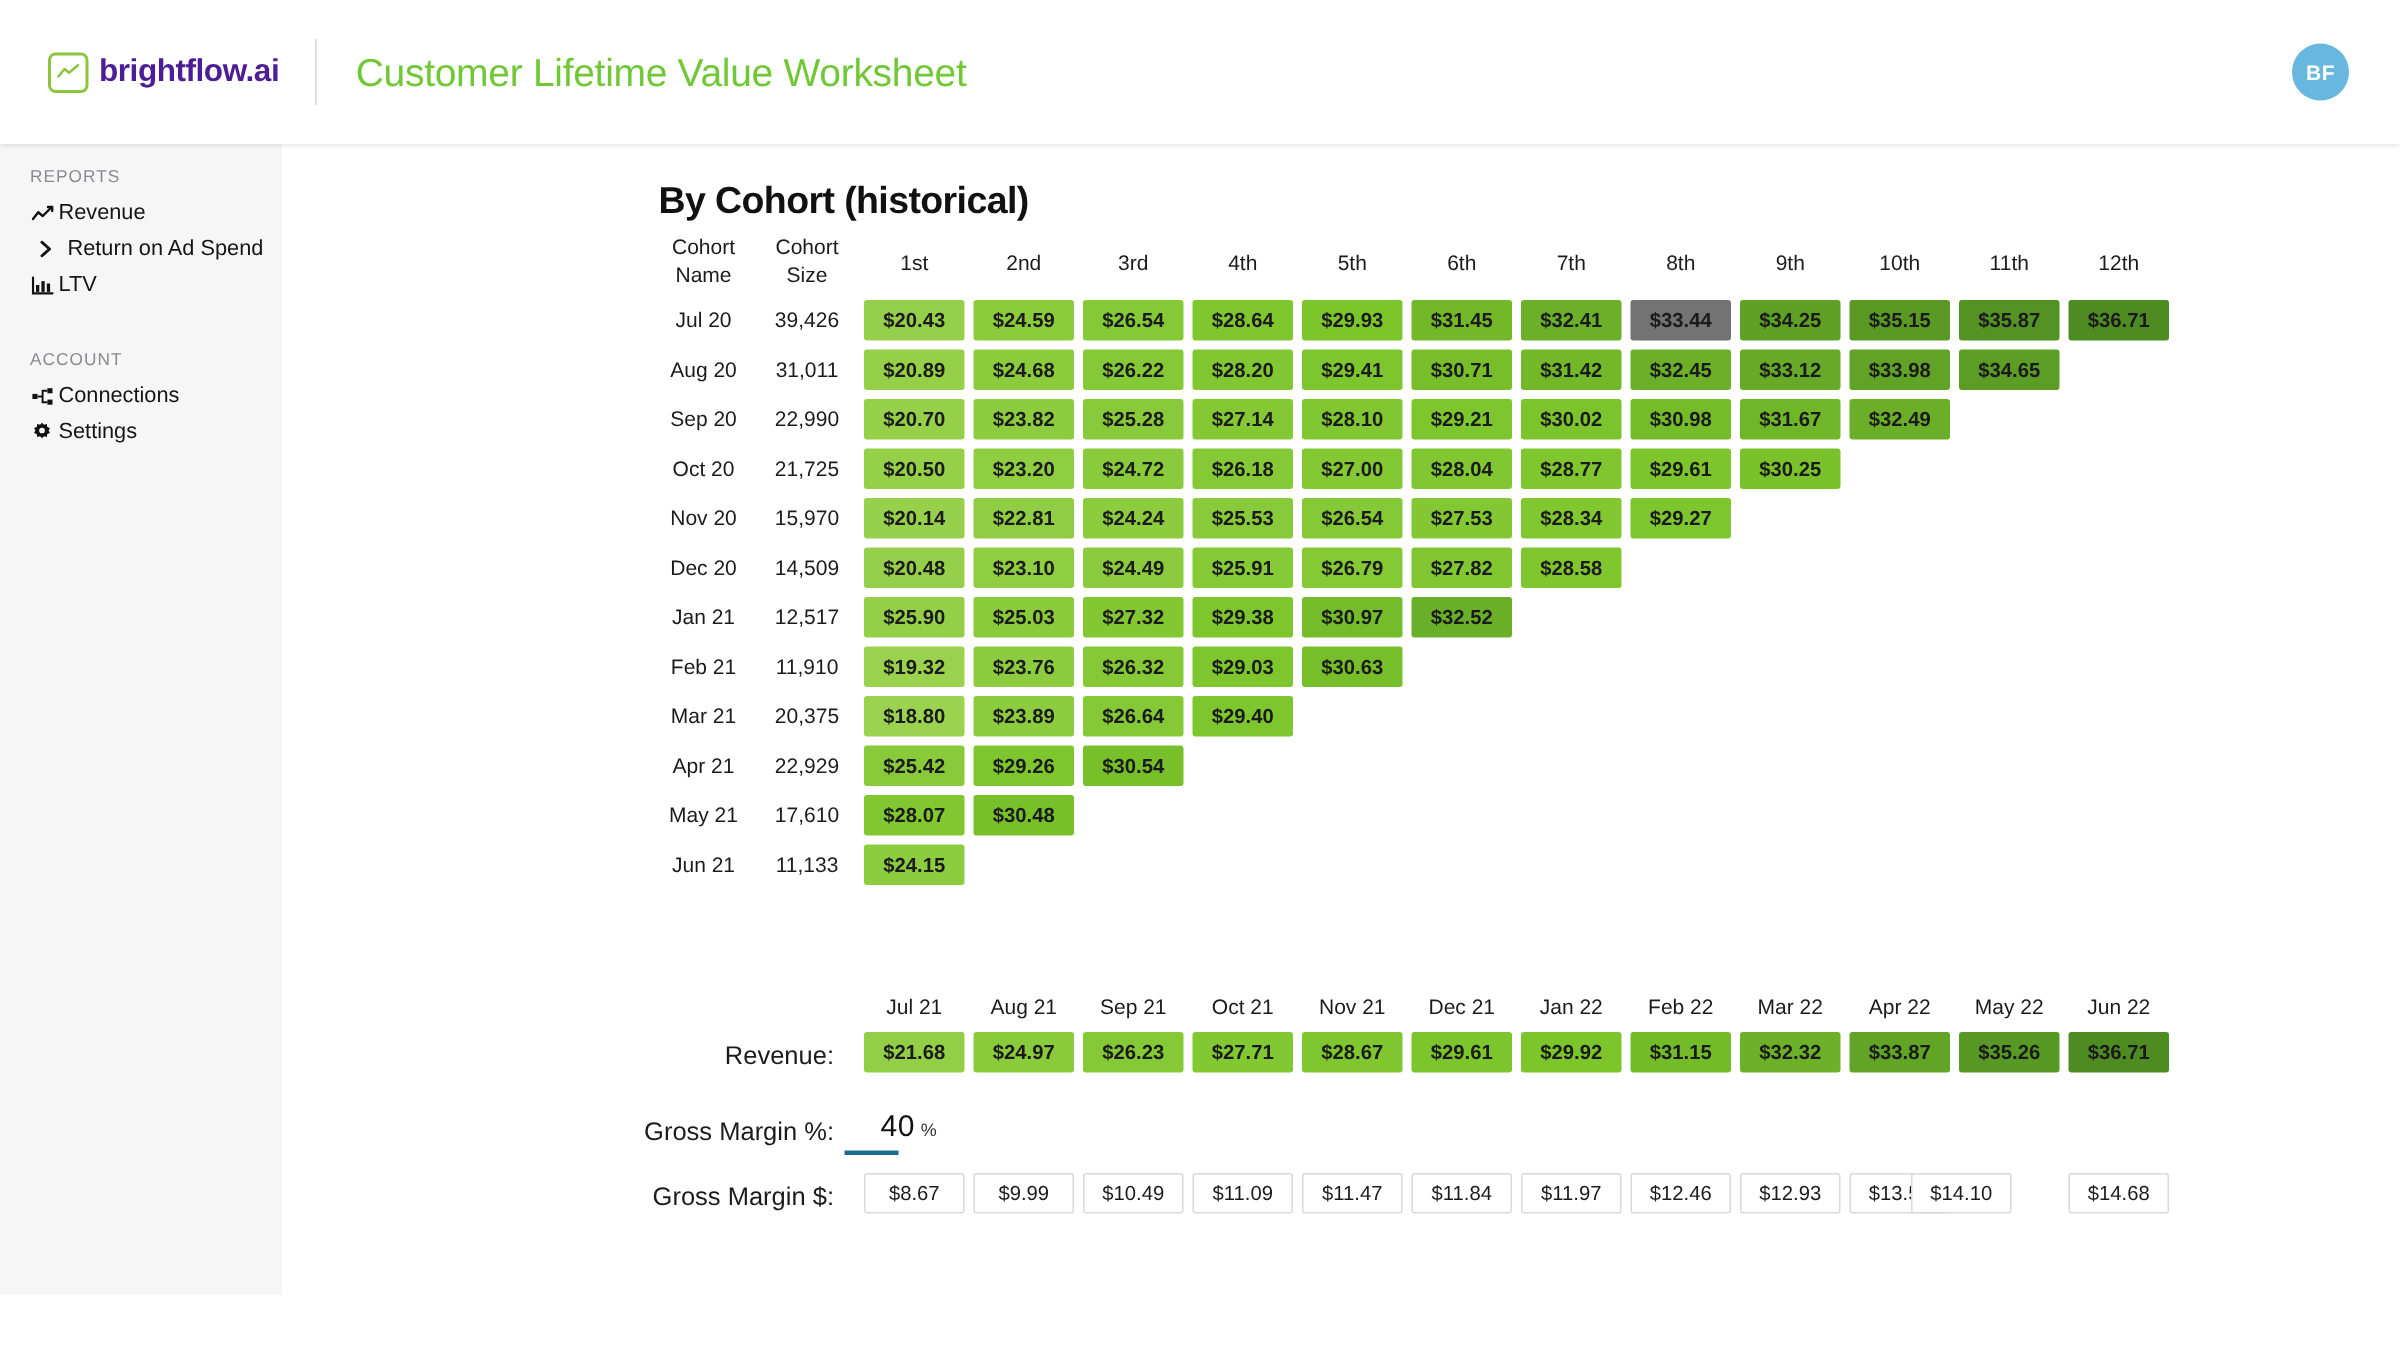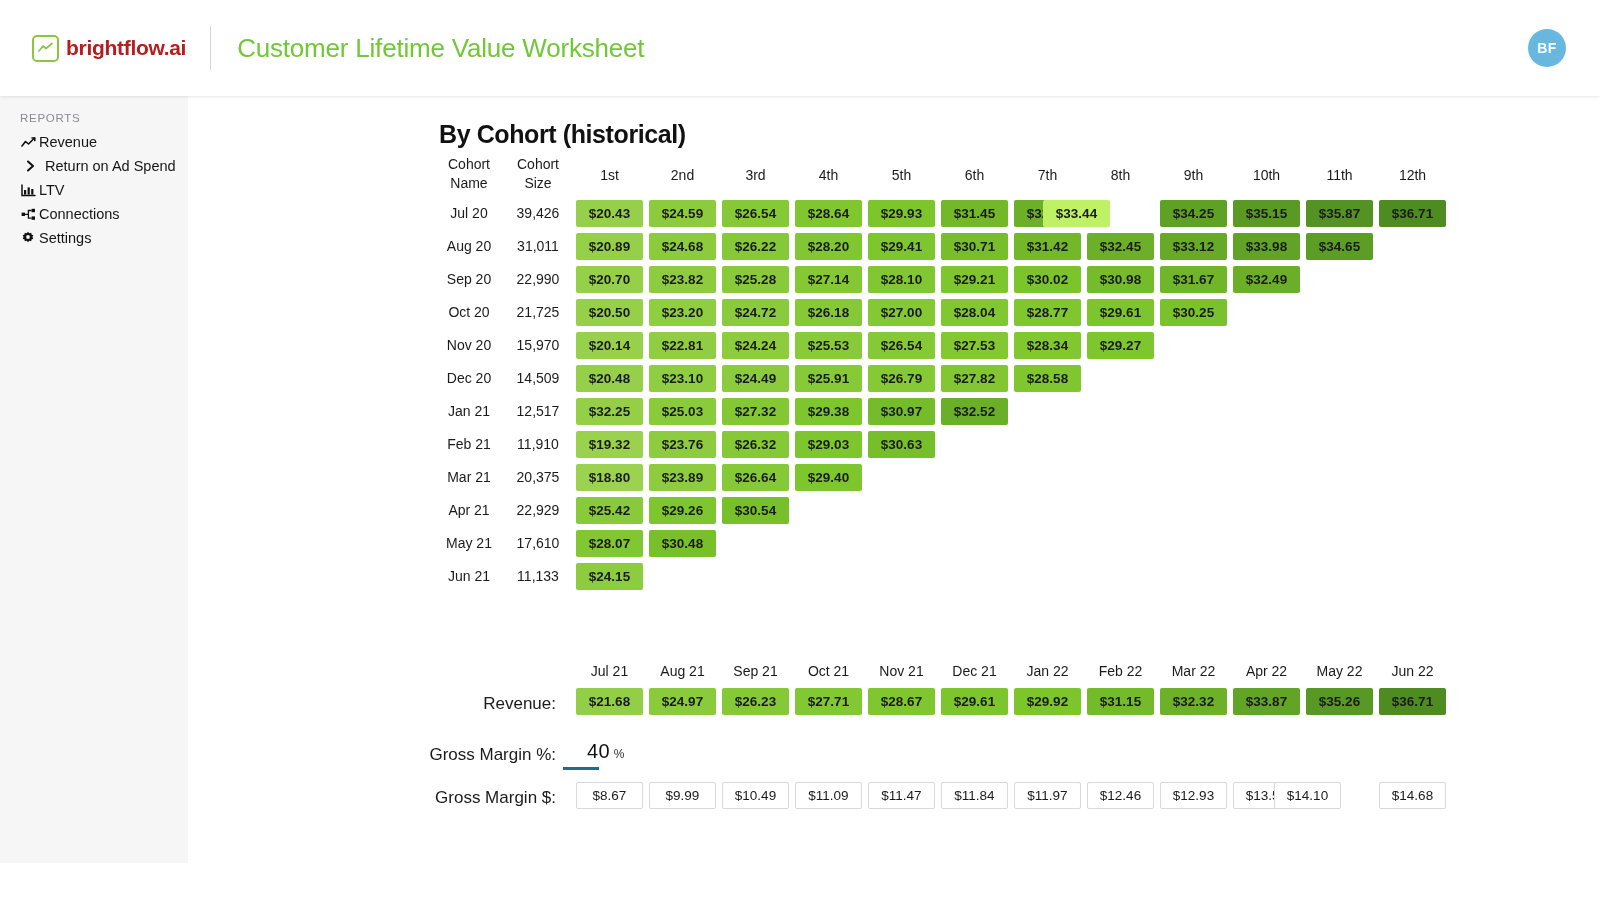--- a/index.html
+++ b/index.html
@@ -19,21 +19,21 @@
     display:flex; align-items:center;
     z-index:5;
   }
   .logo-wrap { display:flex; align-items:center; margin-left:32px; }
   .logo-mark {
     width:27px; height:27px; border:2px solid #8CC63F; border-radius:5px;
     display:flex; align-items:center; justify-content:center;
     margin-right:7px;
   }
   .logo-text {
-    font-size:21px; font-weight:600; color:#b91c1c; letter-spacing:-0.3px;
+    font-size:21px; font-weight:600; color:#4c1d95; letter-spacing:-0.3px;
   }
   .divider-v {
     width:1px; height:44px; background:#d7d7da; margin:0 26px 0 24px;
   }
   .page-title {
     font-size:26px; font-weight:500; color:#71C837; letter-spacing:-0.2px;
   }
   .avatar {
     position:absolute; right:34px; top:48px; transform:translateY(-50%);
     width:38px; height:38px; border-radius:50%;
@@ -158,20 +158,21 @@
       <svg width="15" height="13" viewBox="0 0 15 13">
         <path d="M1 1 V11.5 H14" fill="none" stroke="#111" stroke-width="1.5" stroke-linecap="round"></path>
         <rect x="3" y="6" width="2.2" height="4.6" fill="#111"></rect>
         <rect x="6.6" y="3.4" width="2.2" height="7.2" fill="#111"></rect>
         <rect x="10.2" y="5" width="2.2" height="5.6" fill="#111"></rect>
       </svg>
     </span>
     <span>LTV</span>
   </div>
 
+  <div class="side-head second">ACCOUNT</div>
 
   <div class="side-item">
     <span class="side-icon">
       <svg width="15" height="13" viewBox="0 0 15 13">
         <rect x="0.6" y="4.6" width="3.4" height="3.4" fill="#111"></rect>
         <rect x="10.6" y="0.8" width="3.4" height="3.4" fill="#111"></rect>
         <rect x="10.6" y="8.4" width="3.4" height="3.4" fill="#111"></rect>
         <path d="M4 6.3 H7.4 V2.5 H10.6 M7.4 6.3 V10.1 H10.6" fill="none" stroke="#111" stroke-width="1.3"></path>
       </svg>
     </span>
@@ -211,21 +212,21 @@
       <div class="data-row">
         <div class="lbl-name" style="left:244px">Jul 20</div>
         <div class="lbl-size" style="left:313px">39,426</div>
         <div class="cell" style="left:388px;top:3px;background:rgb(150,208,74)">$20.43</div>
         <div class="cell" style="left:461px;top:3px;background:rgb(139,203,60)">$24.59</div>
         <div class="cell" style="left:534px;top:3px;background:rgb(133,201,54)">$26.54</div>
         <div class="cell" style="left:607px;top:3px;background:rgb(128,198,47)">$28.64</div>
         <div class="cell" style="left:680px;top:3px;background:rgb(124,197,43)">$29.93</div>
         <div class="cell" style="left:753px;top:3px;background:rgb(114,184,41)">$31.45</div>
         <div class="cell" style="left:826px;top:3px;background:rgb(107,176,40)">$32.41</div>
-        <div class="cell" style="left:855px;top:3px;background:#bef264">$33.44</div>
+        <div class="cell" style="left:899px;top:3px;background:#737373">$33.44</div>
         <div class="cell" style="left:972px;top:3px;background:rgb(95,161,37)">$34.25</div>
         <div class="cell" style="left:1045px;top:3px;background:rgb(89,153,36)">$35.15</div>
         <div class="cell" style="left:1118px;top:3px;background:rgb(84,147,35)">$35.87</div>
         <div class="cell" style="left:1191px;top:3px;background:rgb(78,140,34)">$36.71</div>
       </div>
       <div class="data-row">
         <div class="lbl-name" style="left:244px">Aug 20</div>
         <div class="lbl-size" style="left:313px">31,011</div>
         <div class="cell" style="left:388px;top:3px;background:rgb(149,208,72)">$20.89</div>
         <div class="cell" style="left:461px;top:3px;background:rgb(139,203,60)">$24.68</div>
@@ -285,21 +286,21 @@
         <div class="cell" style="left:461px;top:3px;background:rgb(143,205,65)">$23.10</div>
         <div class="cell" style="left:534px;top:3px;background:rgb(139,203,61)">$24.49</div>
         <div class="cell" style="left:607px;top:3px;background:rgb(135,202,56)">$25.91</div>
         <div class="cell" style="left:680px;top:3px;background:rgb(133,201,53)">$26.79</div>
         <div class="cell" style="left:753px;top:3px;background:rgb(130,199,50)">$27.82</div>
         <div class="cell" style="left:826px;top:3px;background:rgb(128,199,47)">$28.58</div>
       </div>
       <div class="data-row">
         <div class="lbl-name" style="left:244px">Jan 21</div>
         <div class="lbl-size" style="left:313px">12,517</div>
-        <div class="cell" style="left:388px;top:3px;background:rgb(148,207,71)">$32.25</div>
+        <div class="cell" style="left:388px;top:3px;background:rgb(148,207,71)">$25.90</div>
         <div class="cell" style="left:461px;top:3px;background:rgb(138,203,59)">$25.03</div>
         <div class="cell" style="left:534px;top:3px;background:rgb(131,200,51)">$27.32</div>
         <div class="cell" style="left:607px;top:3px;background:rgb(125,198,45)">$29.38</div>
         <div class="cell" style="left:680px;top:3px;background:rgb(117,188,42)">$30.97</div>
         <div class="cell" style="left:753px;top:3px;background:rgb(106,175,40)">$32.52</div>
       </div>
       <div class="data-row">
         <div class="lbl-name" style="left:244px">Feb 21</div>
         <div class="lbl-size" style="left:313px">11,910</div>
         <div class="cell" style="left:388px;top:3px;background:rgb(154,209,77)">$19.32</div>

